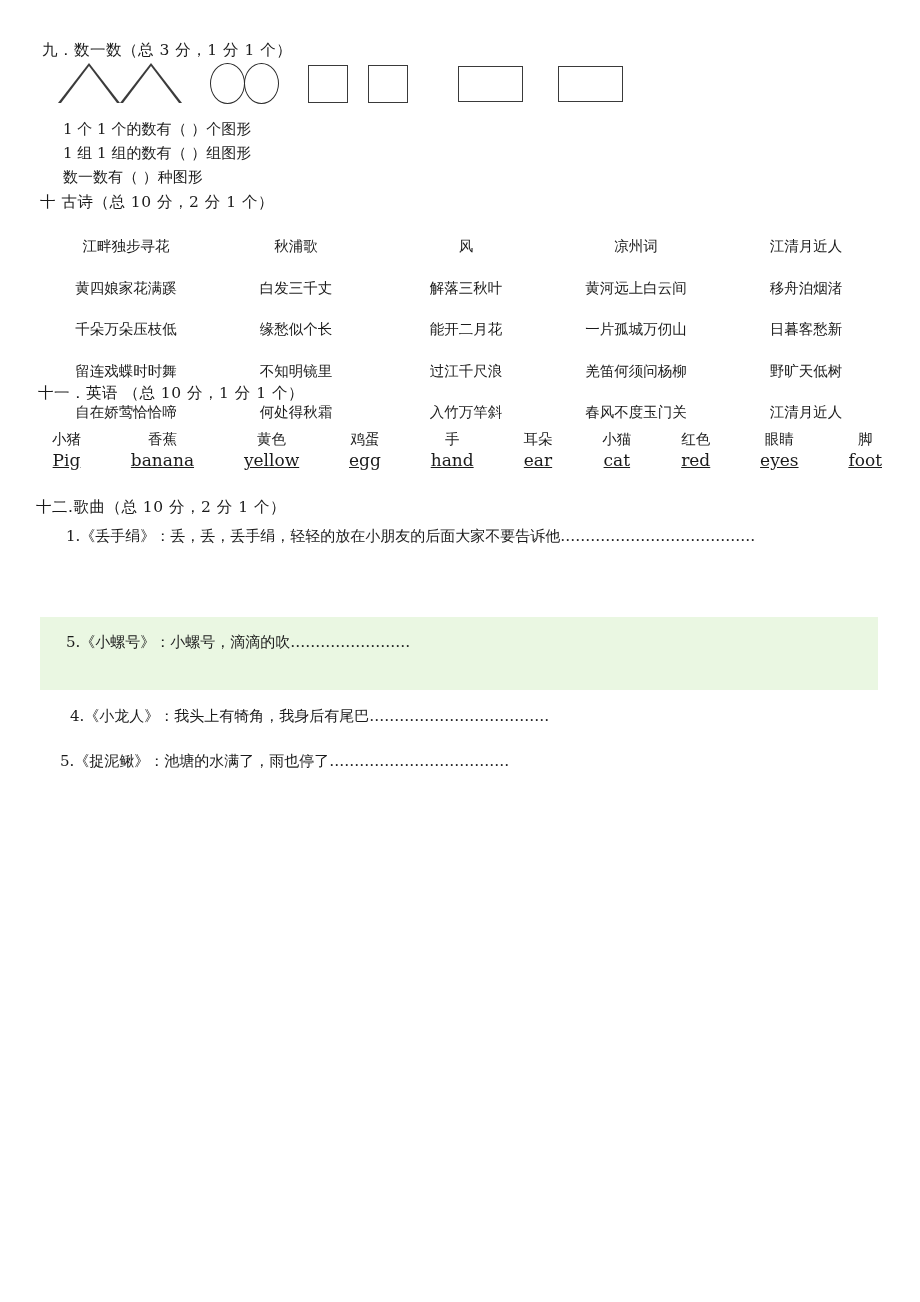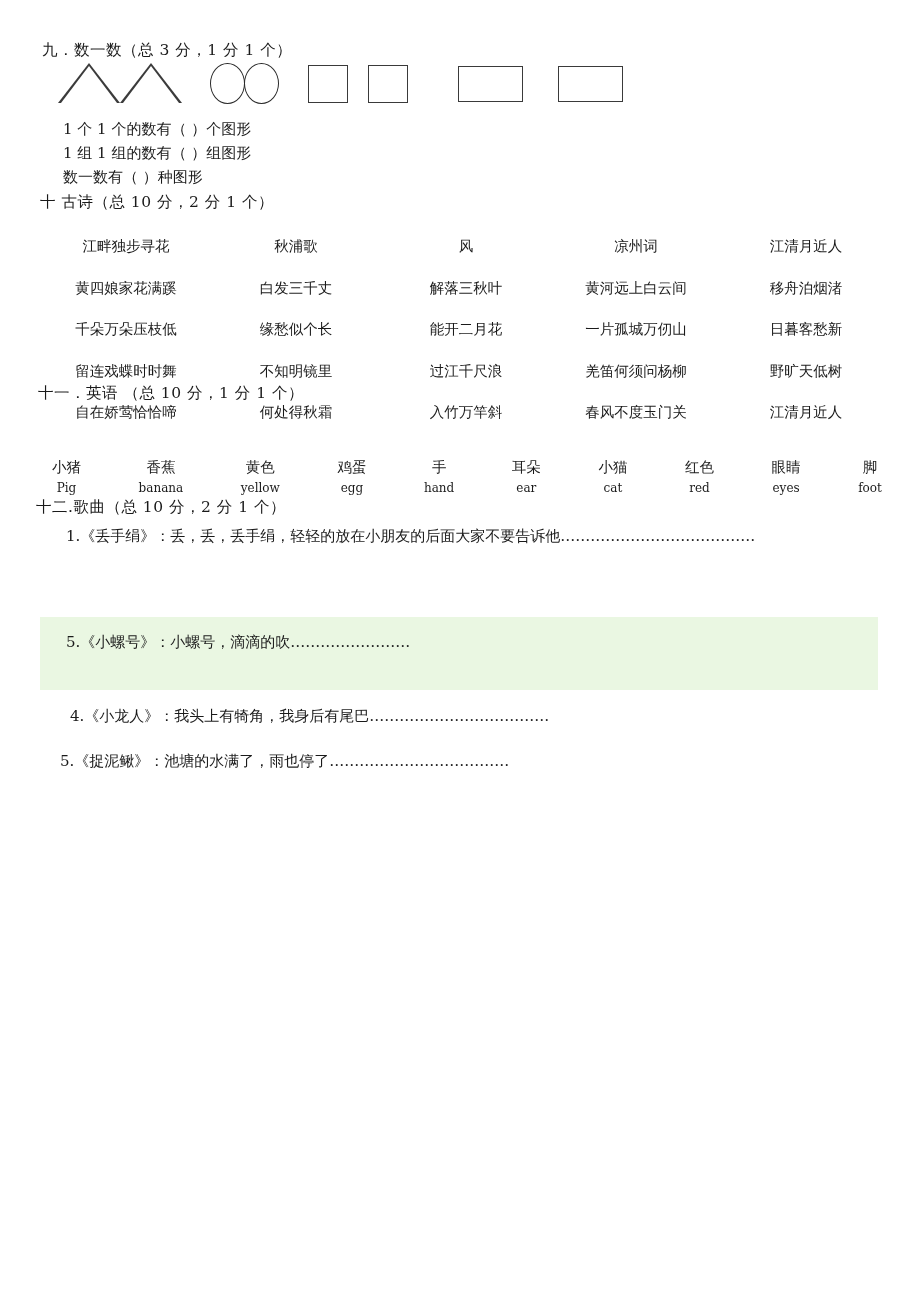--- a/index.html
+++ b/index.html
@@ -128,26 +128,26 @@
     top: 428px;
     width: 830px;
     display: flex;
     justify-content: space-between;
   }
   .word-col { text-align: center; }
   .word-cn {
     font-size: 14.5px;
     line-height: 22px;
     white-space: nowrap;
-    margin-top: 28px;
   }
   .word-en {
-    font-size: 12px;
+    font-size: 17px;
     line-height: 21px;
     white-space: nowrap;
+    text-decoration: underline;
   }
 
   
   #sec-song { position: absolute; left: 36px; top: 497px; }
   .song-line {
     position: absolute;
     font-size: 15px;
     white-space: nowrap;
     text-align: center;
   }

